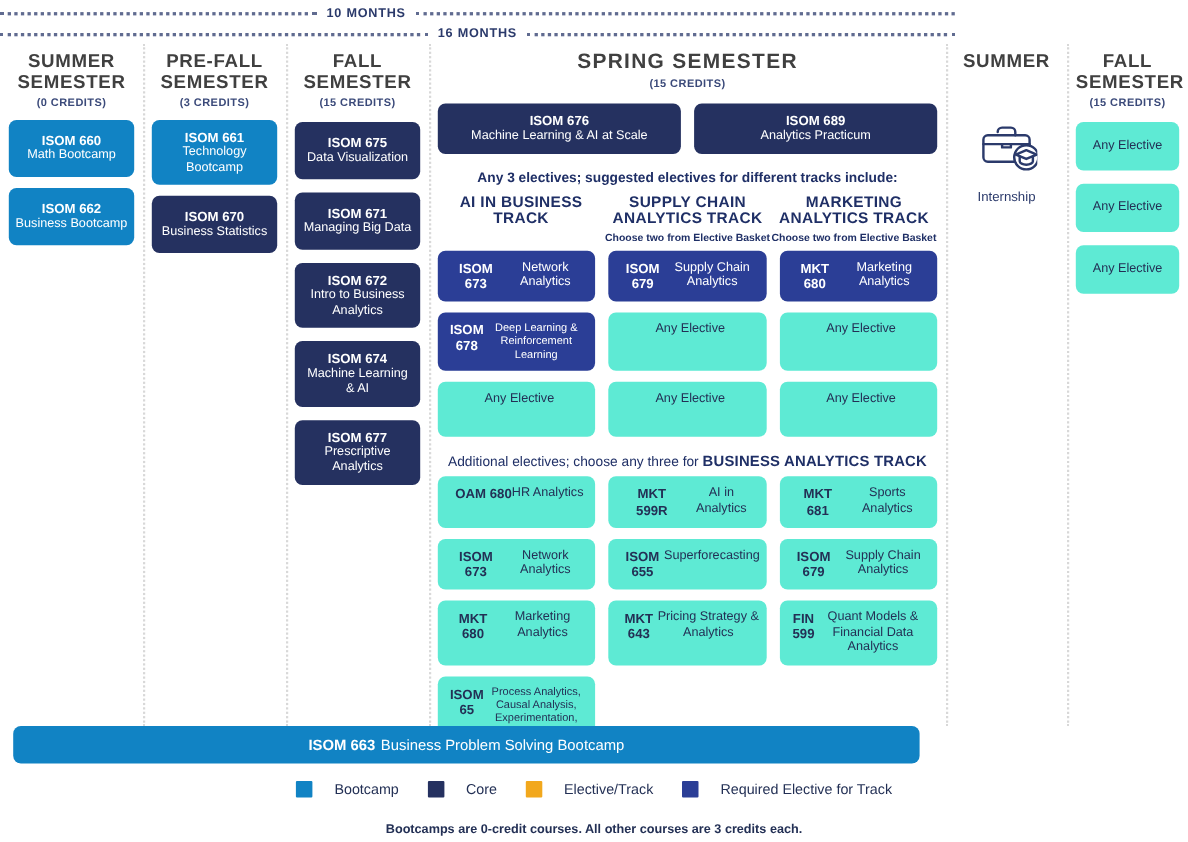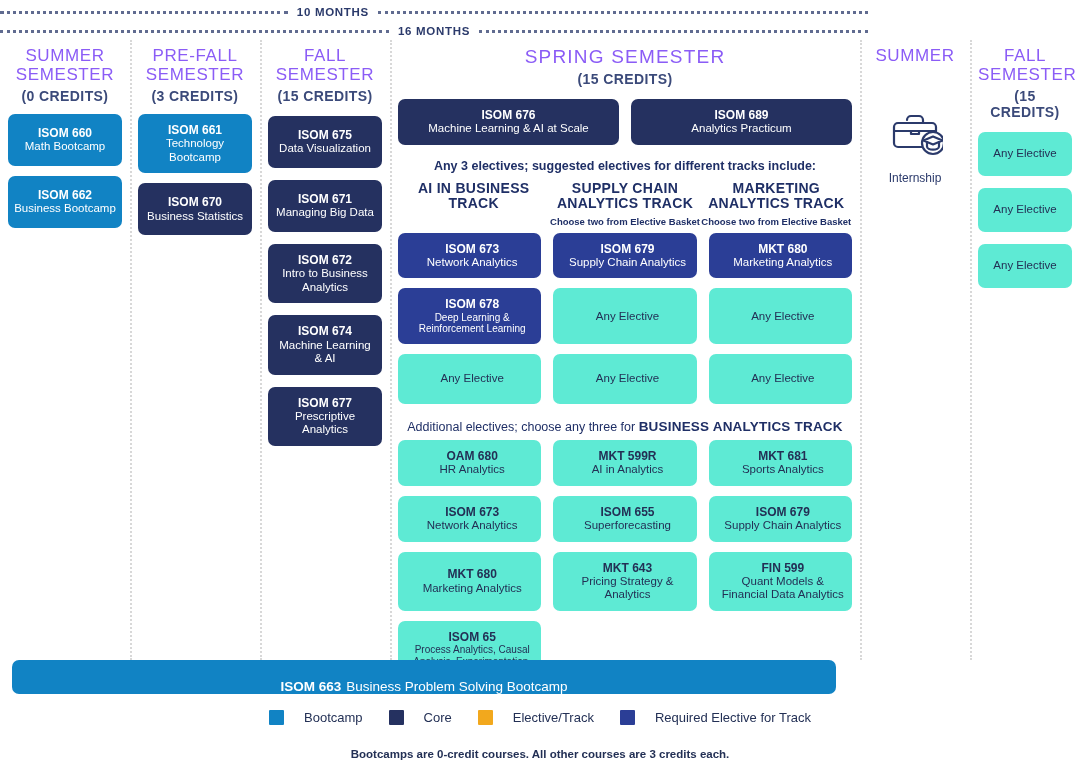--- a/index.html
+++ b/index.html
@@ -45,26 +45,26 @@
   }
   .col-summer   { width: 130px; }
   .col-prefall  { width: 130px; }
   .col-fall1    { width: 130px; }
   .col-spring   { width: 470px; }
   .col-summer2  { width: 110px; }
   .col-fall2    { width: 110px; }
 
   .col-head { text-align: center; padding-top: 6px; }
   .col-head .title {
-    font-size: 17px; font-weight: 400; line-height: 1.12;
-    letter-spacing: .6px; color: #8b5cf6; text-transform: uppercase;
+    font-size: 17px; font-weight: 700; line-height: 1.12;
+    letter-spacing: .6px; color: #404040; text-transform: uppercase;
   }
   .col-spring .col-head .title { font-size: 19px; letter-spacing: 1.2px; }
   .col-head .credits {
-    font-size: 14px; font-weight: 700; letter-spacing: .4px;
+    font-size: 10px; font-weight: 700; letter-spacing: .4px;
     color: #3b4a7a; margin-top: 4px;
   }
 
   
   .box {
     border-radius: 7px;
     color: #ffffff;
     text-align: center;
     padding: 9px 6px;
     margin-top: 10px;
@@ -105,39 +105,39 @@
     font-size: 14px; font-weight: 700; color: #1f2f66;
     text-transform: uppercase; line-height: 1.1; letter-spacing: .3px;
   }
   .track-head-cell .tsub {
     font-size: 9.5px; font-weight: 600; color: #1f2f66; margin-top: 4px;
     white-space: nowrap;
   }
   .track-head-cell .tsub.empty { visibility: hidden; }
 
   .grid3 { display: grid; grid-template-columns: repeat(3, 1fr); gap: 10px 12px; margin-top: 6px; }
-  .grid3 .box { margin-top: 0; min-height: 44px; display: flex; flex-direction: column; justify-content: center; padding-left: 11px; }
+  .grid3 .box { margin-top: 0; min-height: 44px; display: flex; justify-content: center; padding-left: 11px; }
   .grid3 .box.tall { min-height: 50px; }
   .grid3 .box .name.sm { font-size: 10px; }
   .grid3 .box.empty-cell { background: transparent; }
 
   .addl-line {
     text-align: center; margin-top: 15px; color: #1f2f66; font-size: 12.5px; font-weight: 500;
   }
   .addl-line .strong { font-weight: 700; font-size: 13.5px; letter-spacing: .2px; }
 
   
   .intern-wrap { margin-top: 44px; text-align: center; color: #2b3a6b; }
   .intern-wrap .cap { display: block; font-size: 12px; margin-top: 10px; color: #2b3a6b; }
 
   
   .bottom-bar {
     position: absolute; left: 12px; top: 660px; width: 824px; height: 34px;
     background: #1183c4; border-radius: 7px;
-    display: flex; align-items: flex-end; justify-content: center;
+    display: flex; align-items: center; justify-content: center;
     color: #fff; font-size: 13.5px;
   }
   .bottom-bar .bcode { font-weight: 700; margin-right: 5px; }
 
   
   .legend {
     position: absolute; top: 710px; left: 0; width: 1080px;
     display: flex; justify-content: center; align-items: center; gap: 26px;
   }
   .legend-item { display: flex; align-items: center; gap: 20px; }

